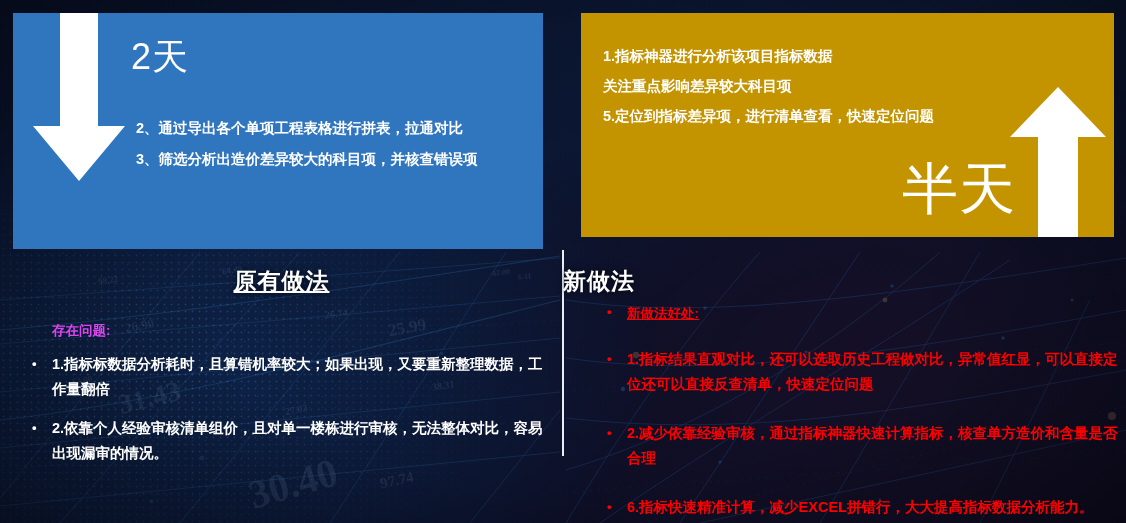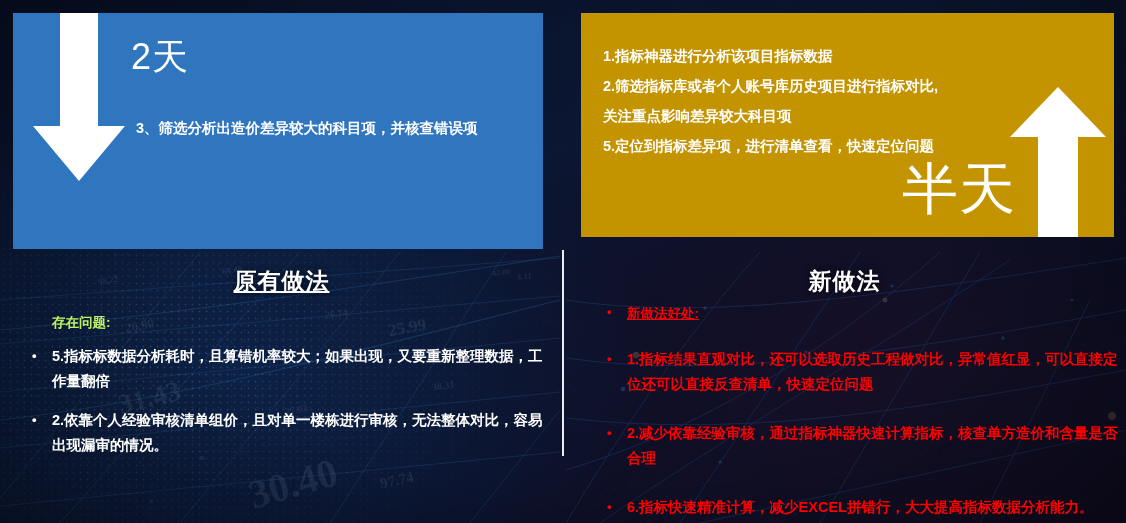--- a/index.html
+++ b/index.html
@@ -126,29 +126,29 @@
   .section-title {
     position: absolute;
     color: #ffffff;
     font-size: 23px;
     font-weight: 700;
     letter-spacing: 1px;
     text-shadow: 0 0 6px rgba(0,0,0,.75);
     white-space: nowrap;
   }
   #title-old { left: 0; top: 266px; width: 563px; text-align: center; text-decoration: underline; }
-  #title-new { left: 563px; top: 266px; width: 563px; text-align: center; }
+  #title-new { left: 563px; top: 266px; width: 563px; text-align: left; }
 
   .bottom-block { position: absolute; }
   #bottom-old { left: 0; top: 310px; width: 556px; }
   #bottom-new { left: 575px; top: 305px; width: 545px; }
 
   .lead-label {
-    margin: 4px 0 12px 52px;
-    color: #bef264;
+    margin: 12px 0 12px 52px;
+    color: #d946ef;
     font-size: 13.5px;
     font-weight: 700;
   }
   .bullets {
     margin: 0;
     padding: 0;
     list-style: none;
   }
   .bullets li {
     position: relative;
@@ -276,47 +276,47 @@
   <div class="bg-layer bg-vignette"></div>
 
   <div class="panel" id="panel-old">
     <svg class="arrow-svg" id="arrow-down" width="92" height="168" viewBox="0 0 92 168" xmlns="http://www.w3.org/2000/svg">
       <polygon points="27,0 65,0 65,113 92,113 46,168 0,113 27,113" fill="#ffffff"></polygon>
     </svg>
 
     <div class="big-duration" id="duration-old">2天</div>
 
     <ul class="panel-list" id="list-old">
+        <li><span class="idx">2、</span><span>通过导出各个单项工程表格进行拼表，拉通对比</span></li>
         <li><span class="idx">3、</span><span>筛选分析出造价差异较大的科目项，并核查错误项</span></li>
       </ul>
   </div>
 
   <div class="panel" id="panel-new">
     <svg class="arrow-svg" id="arrow-up" width="96" height="160" viewBox="0 0 96 160" xmlns="http://www.w3.org/2000/svg">
       <polygon points="48,0 96,50 68,50 68,160 28,160 28,50 0,50" fill="#ffffff"></polygon>
     </svg>
 
     <ul class="panel-list" id="list-new">
         <li>1.指标神器进行分析该项目指标数据</li>
-        <li>2.筛选指标库或者个人账号库历史项目进行指标对比,</li>
         <li>关注重点影响差异较大科目项</li>
         <li>5.定位到指标差异项，进行清单查看，快速定位问题</li>
       </ul>
 
     <div class="big-duration" id="duration-new">半天</div>
   </div>
 
   <div id="divider"></div>
 
   <div class="section-title" id="title-old">原有做法</div>
 
   <div class="bottom-block" id="bottom-old">
     <p class="lead-label">存在问题:</p>
     <ul class="bullets" id="bullets-old">
-        <li>5.指标标数据分析耗时，且算错机率较大；如果出现，又要重新整理数据，工作量翻倍</li>
+        <li>1.指标标数据分析耗时，且算错机率较大；如果出现，又要重新整理数据，工作量翻倍</li>
         <li>2.依靠个人经验审核清单组价，且对单一楼栋进行审核，无法整体对比，容易出现漏审的情况。</li>
       </ul>
   </div>
 
   <div class="section-title" id="title-new">新做法</div>
 
   <div class="bottom-block" id="bottom-new">
     <p class="lead-label">新做法好处:</p>
     <ul class="bullets" id="bullets-new">
         <li>1.指标结果直观对比，还可以选取历史工程做对比，异常值红显，可以直接定位还可以直接反查清单，快速定位问题</li>

